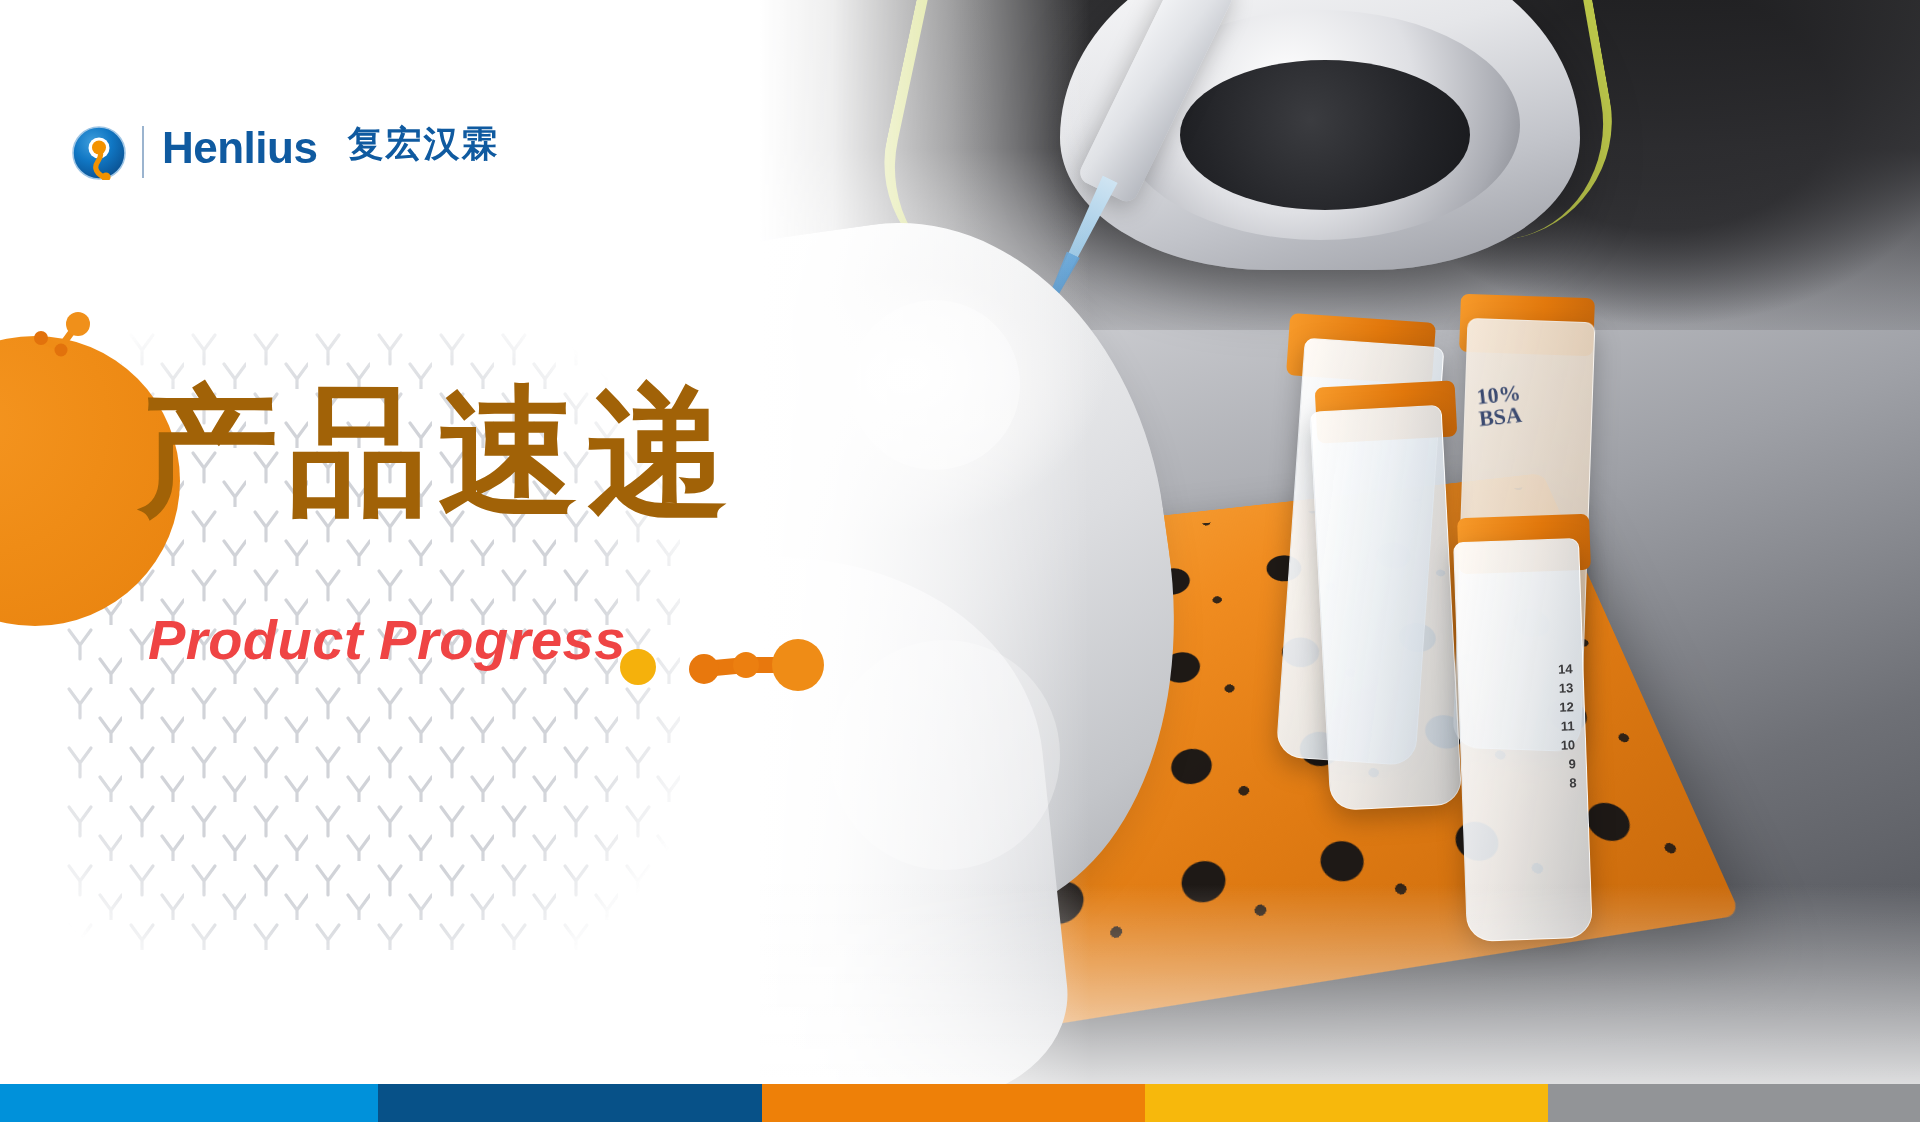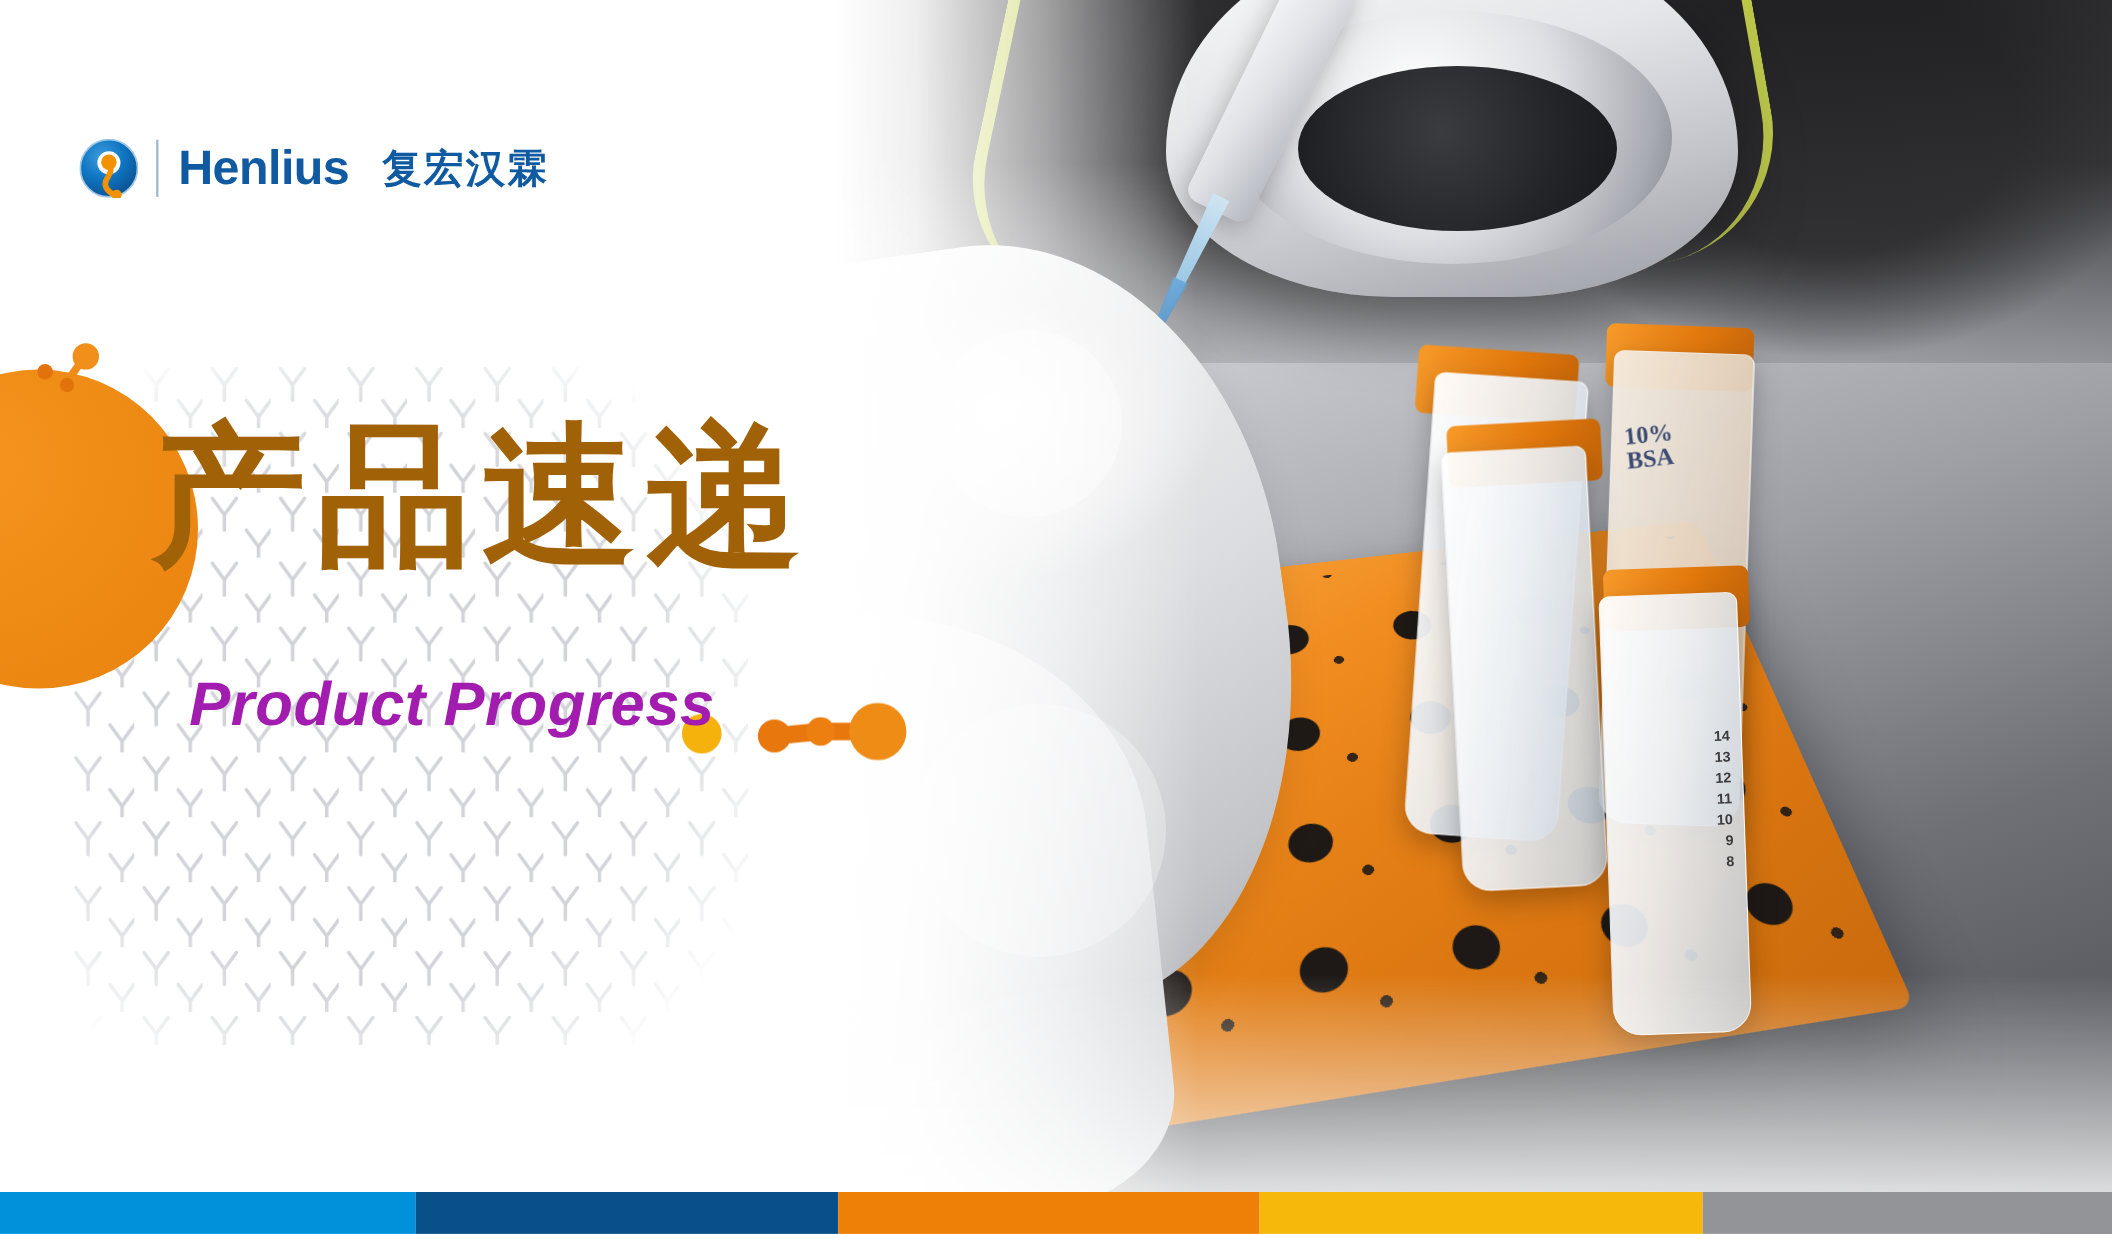--- a/index.html
+++ b/index.html
@@ -140,21 +140,21 @@
      background:radial-gradient(circle at 30% 30%, #f4941f 0%, #ef8c16 45%, #e8820e 100%); }
 
   
   .mol-small{ position:absolute; left:32px; top:310px; width:80px; height:60px; }
   
   .mol-big{ position:absolute; left:620px; top:635px; width:220px; height:66px; }
   .dot-gold{ position:absolute; left:0; top:14px; width:36px; height:36px;
      border-radius:50%; background:#f5b10c; }
 
   
-  .logo{ position:absolute; left:72px; top:126px; display:flex; align-items:center; gap:0; }
+  .logo{ position:absolute; left:72px; top:126px; display:flex; gap:0; }
   .logo-mark{ width:54px; height:54px; flex:0 0 auto; }
   .logo-div{ width:2px; height:52px; background:#9bb4cf; margin:0 18px 0 16px; }
   .logo-en{ font:700 44px/1 "Liberation Sans",sans-serif; color:#0f5aa0;
      letter-spacing:-.5px; }
   .logo-cn{ font:700 36px/1 "Liberation Sans","DejaVu Sans",sans-serif; color:#0f5aa0;
      margin-left:30px; letter-spacing:2px; }
 
   
   .title-cn{ position:absolute; left:138px; top:374px;
      font:700 140px/1.12 "DejaVu Sans","Liberation Sans",sans-serif;
@@ -290,21 +290,21 @@
         <path d="M28.5 27 C30 34 22 36 24 43 C25 48 30 50 33 52" stroke="#f39200" stroke-width="5.2" fill="none" stroke-linecap="round"></path>
         <circle cx="34" cy="51" r="4.6" fill="#f39200"></circle>
       </svg>
     </span>
     <span class="logo-div"></span>
     <span class="logo-en" style="color: rgb(15, 90, 160);">Henlius</span>
     <span class="logo-cn" style="color: rgb(15, 90, 160);">复宏汉霖</span>
   </div>
 
   <div class="title-cn" style="color: #a16207;">产品速递</div>
-  <div class="title-en" style="color: #a21caf; margin-left: 24px;">Product Progress</div>
+  <div class="title-en" style="color: #ef4444;">Product Progress</div>
 
   <div class="bottom-bar">
     <div class="bar-seg" style="background: rgb(0, 145, 218); width: 378px;"></div>
     <div class="bar-seg" style="background: rgb(7, 81, 136); width: 384px;"></div>
     <div class="bar-seg" style="background: rgb(238, 128, 8); width: 383px;"></div>
     <div class="bar-seg" style="background: rgb(247, 184, 12); width: 403px;"></div>
     <div class="bar-seg" style="background: rgb(146, 148, 151); width: 372px;"></div>
   </div>
 
 </div>

